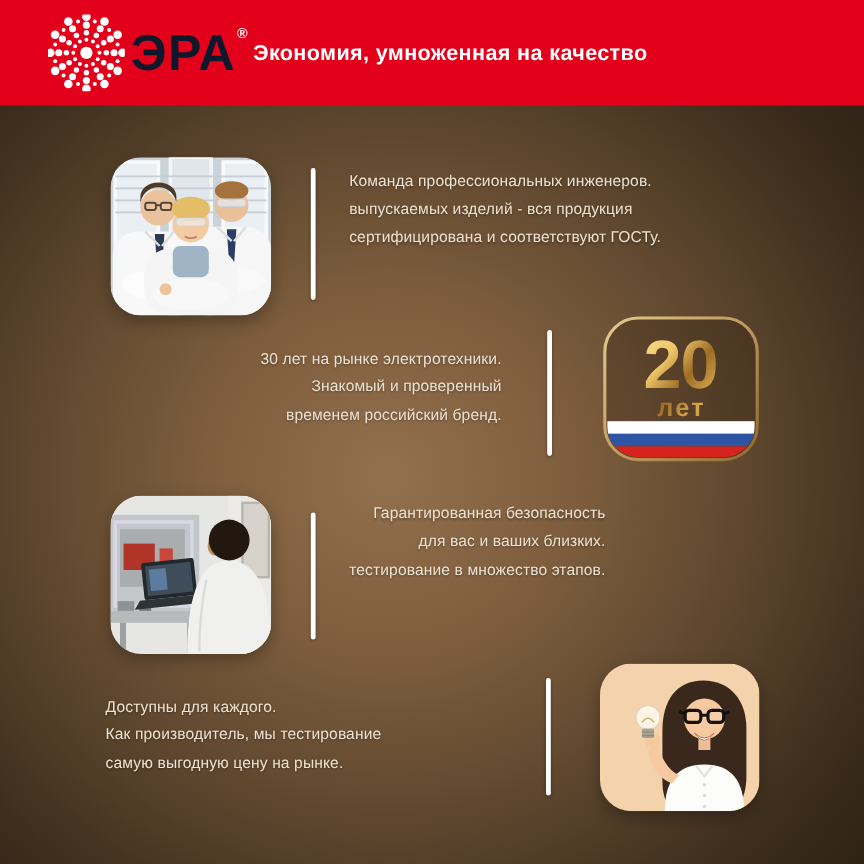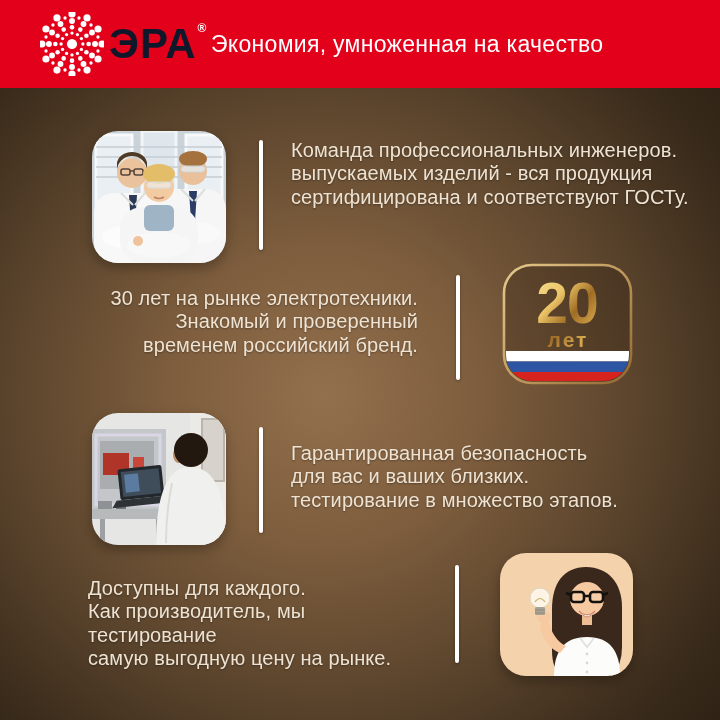--- a/index.html
+++ b/index.html
@@ -11,43 +11,43 @@
   }
 
   
   .banner{position:absolute;left:0;top:0;width:720px;height:88px;background:#e2001a;}
   .logo-wrap{position:absolute;left:40px;top:0;height:88px;display:flex;align-items:center;}
   .dots-svg{width:64px;height:64px;display:block;}
   .dots-svg circle{fill:#ffffff;}
   .brand{color:#0f172a;font-size:42px;font-weight:800;letter-spacing:1px;margin-left:5px;line-height:1;}
   .reg{color:#ffffff;font-size:12px;font-weight:700;position:relative;top:-16px;left:1px;}
   .tagline{position:absolute;left:211px;top:0;height:88px;display:flex;align-items:center;
-    color:#ffffff;font-size:23px;font-weight:400;letter-spacing:.3px;}
+    color:#ffffff;font-size:18px;font-weight:700;letter-spacing:.3px;}
 
   
   .photo{position:absolute;border-radius:26px;overflow:hidden;box-shadow:0 5px 12px rgba(0,0,0,.28);}
   .photo svg{display:block;}
   #photo-engineers{left:92px;top:131px;width:134px;height:132px;}
   #photo-lab{left:92px;top:413px;width:134px;height:132px;}
   #photo-woman{left:500px;top:553px;width:133px;height:123px;}
 
   
   .sep{position:absolute;width:4px;background:#ffffff;border-radius:2px;box-shadow:0 1px 3px rgba(0,0,0,.35);}
   #sep-1{left:259px;top:140px;height:110px;}
   #sep-2{left:456px;top:275px;height:105px;}
   #sep-3{left:259px;top:427px;height:106px;}
   #sep-4{left:455px;top:565px;height:98px;}
 
   
-  .txt{position:absolute;color:#eee3d3;font-size:20px;line-height:23.4px;letter-spacing:.1px;
+  .txt{position:absolute;color:#eee3d3;font-size:13px;line-height:23.4px;letter-spacing:.1px;
     text-shadow:0 1px 2px rgba(0,0,0,.35);}
   .txt span{display:block;}
   #txt-1{left:291px;top:139px;}
   #txt-2{left:100px;top:287px;width:318px;text-align:right;}
-  #txt-3{left:291px;top:442px;}
+  #txt-3{left:291px;top:416px;text-align:right;}
   #txt-4{left:88px;top:577px;width:340px;}
 
   
   #badge{position:absolute;left:502px;top:263px;width:131px;height:154px;}
   #badge svg{display:block;}
   .badge-num{font-family:"Liberation Sans",sans-serif;font-weight:800;font-size:57px;letter-spacing:-1px;}
   .badge-unit{font-family:"Liberation Sans",sans-serif;font-weight:800;font-size:21px;letter-spacing:2px;}
 </style>
 </head>
 <body>

